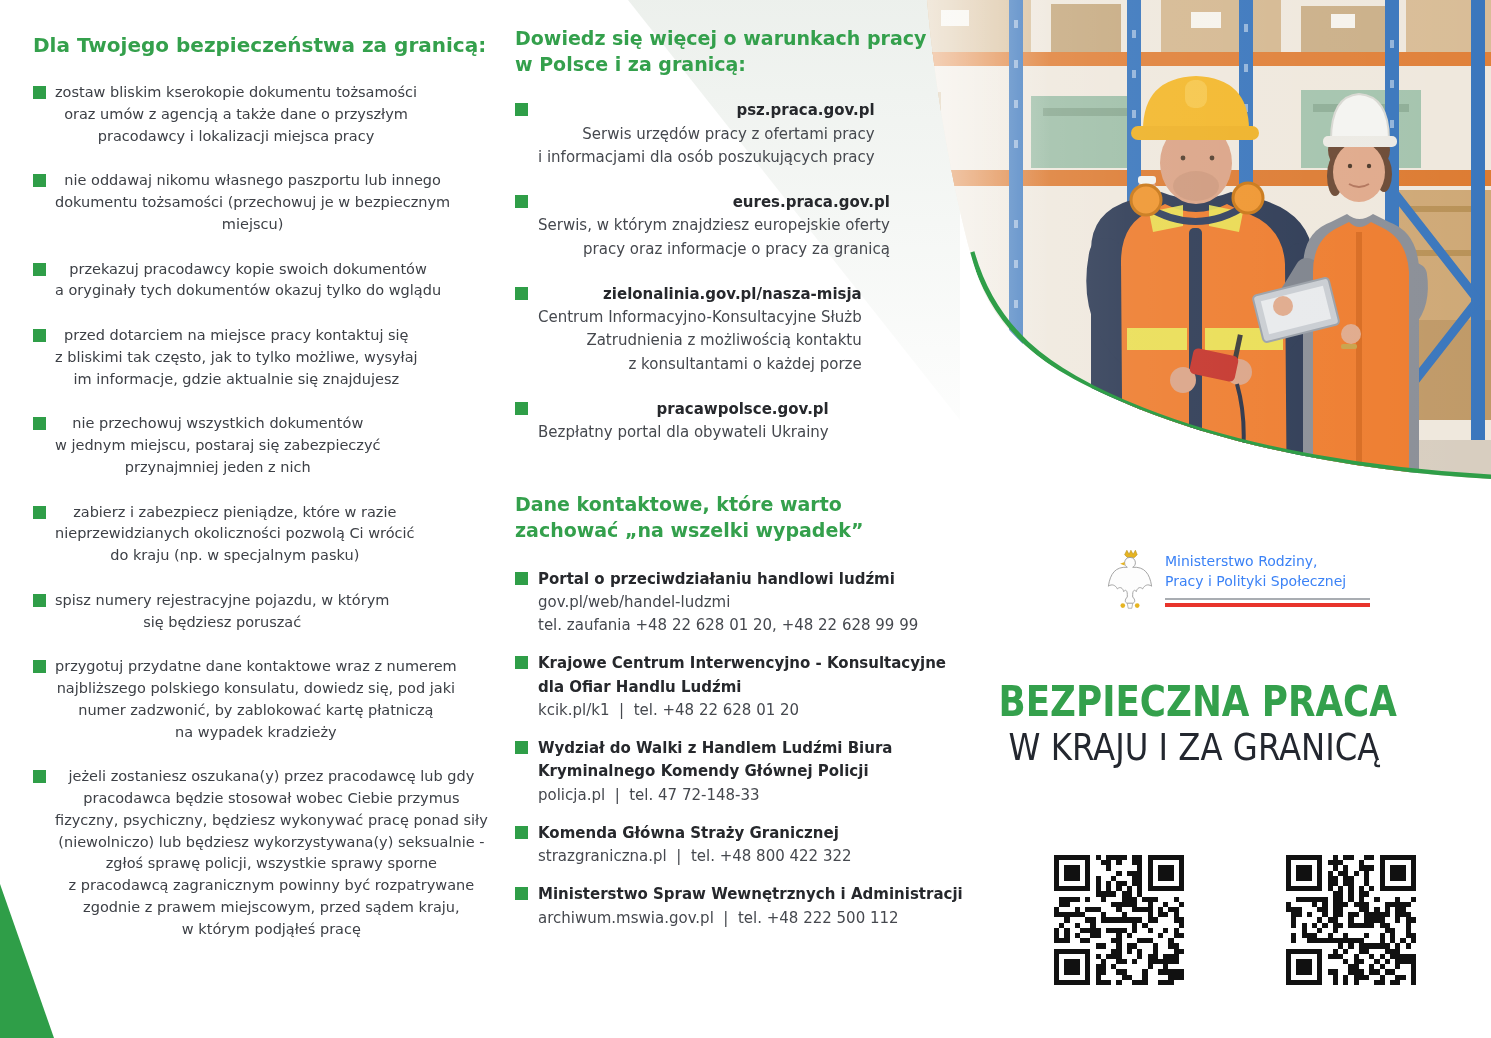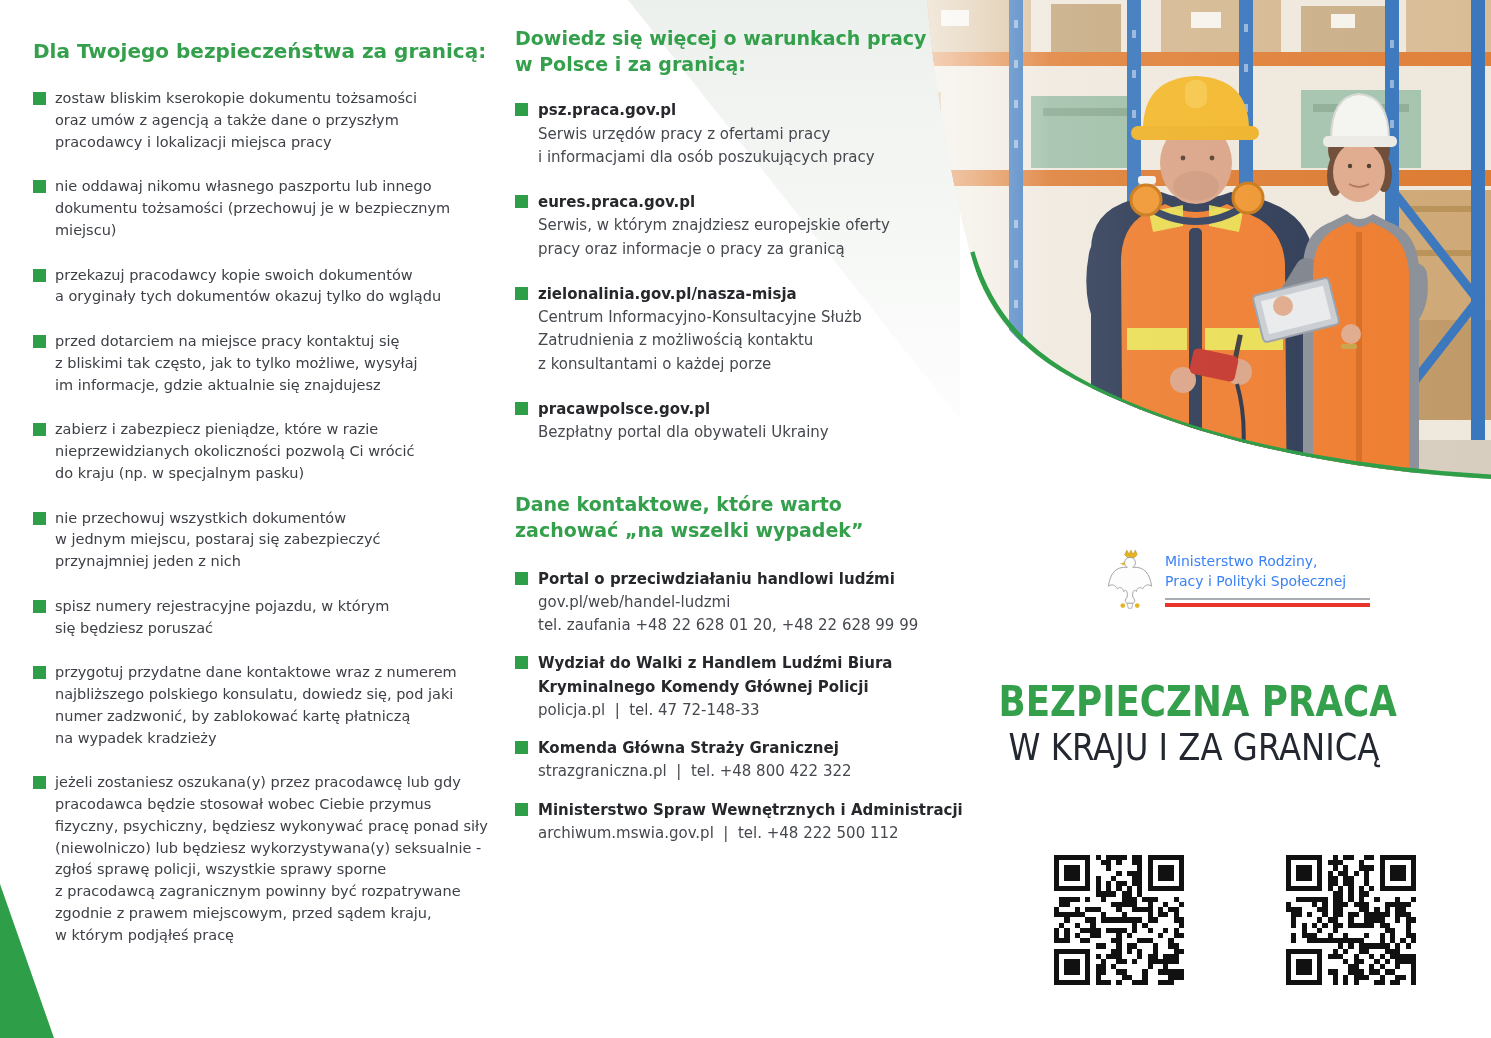--- a/index.html
+++ b/index.html
@@ -10,29 +10,29 @@
     --ink-dark:#26282c;
     --ink-mid:#45484e;
   }
   html,body{margin:0;padding:0;background:#fff;}
   .page{
     position:relative;width:1491px;height:1038px;background:#fff;
     font-family:"DejaVu Sans","Liberation Sans",sans-serif;
     overflow:hidden;
   }
   
-  .col-left{position:absolute;left:33px;top:38px;width:480px;z-index:3;}
+  .col-left{position:absolute;left:33px;top:32px;width:480px;z-index:3;}
   .col-mid{position:absolute;left:515px;top:26px;width:455px;z-index:3;}
   .h-green{color:var(--green);font-weight:bold;font-size:19px;line-height:1.35;white-space:pre;}
   .items{margin-top:8px;}
-  .item{display:flex;gap:9px;margin-top:23px;}
+  .item{display:flex;gap:9px;margin-top:23px;text-align:center;}
   .bullet{flex:0 0 13px;width:13px;height:13px;background:var(--green-shape);margin-top:4px;}
   .item-text{font-size:14.5px;line-height:1.5;color:var(--ink);white-space:pre;}
   
-  .sites{margin-top:10px;}
+  .sites{margin-top:10px;text-align:right;}
   .site{display:flex;gap:10px;margin-top:22px;}
   .site-name{font-size:15px;font-weight:bold;color:var(--ink-dark);line-height:1.55;white-space:pre;}
   .site-desc{font-size:15px;color:var(--ink-mid);line-height:1.55;white-space:pre;}
   .contacts-heading{margin-top:48px;}
   .contacts{margin-top:24px;}
   .contact{display:flex;gap:10px;margin-top:15px;}
   .contact-name{font-size:15px;font-weight:bold;color:var(--ink-dark);line-height:1.55;white-space:pre;}
   .contact-detail{font-size:15px;color:var(--ink-mid);line-height:1.55;white-space:pre;}
   
   .wedge{position:absolute;left:628px;top:0;width:332px;height:420px;z-index:0;
@@ -241,29 +241,29 @@
 a oryginały tych dokumentów okazuj tylko do wglądu</span>
         </div>
       <div class="item">
           <span class="bullet"></span>
           <span class="item-text">przed dotarciem na miejsce pracy kontaktuj się
 z bliskimi tak często, jak to tylko możliwe, wysyłaj
 im informacje, gdzie aktualnie się znajdujesz</span>
         </div>
       <div class="item">
           <span class="bullet"></span>
+          <span class="item-text">nie przechowuj wszystkich dokumentów
+w jednym miejscu, postaraj się zabezpieczyć
+przynajmniej jeden z nich</span>
+        </div>
+      <div class="item">
+          <span class="bullet"></span>
           <span class="item-text">zabierz i zabezpiecz pieniądze, które w razie
 nieprzewidzianych okoliczności pozwolą Ci wrócić
 do kraju (np. w specjalnym pasku)</span>
-        </div>
-      <div class="item">
-          <span class="bullet"></span>
-          <span class="item-text">nie przechowuj wszystkich dokumentów
-w jednym miejscu, postaraj się zabezpieczyć
-przynajmniej jeden z nich</span>
         </div>
       <div class="item">
           <span class="bullet"></span>
           <span class="item-text">spisz numery rejestracyjne pojazdu, w którym
 się będziesz poruszać</span>
         </div>
       <div class="item">
           <span class="bullet"></span>
           <span class="item-text">przygotuj przydatne dane kontaktowe wraz z numerem
 najbliższego polskiego konsulatu, dowiedz się, pod jaki
@@ -315,20 +315,26 @@
     </div>
 
     <div class="h-green contacts-heading">Dane kontaktowe, które warto
 zachować „na wszelki wypadek”</div>
     <div class="contacts">
       <div class="contact">
           <span class="bullet"></span>
         <span><span class="contact-name">Portal o przeciwdziałaniu handlowi ludźmi</span><br>
         <span class="contact-detail">gov.pl/web/handel-ludzmi
 tel. zaufania +48 22 628 01 20, +48 22 628 99 99</span></span>
+        </div>
+      <div class="contact">
+          <span class="bullet"></span>
+        <span><span class="contact-name">Krajowe Centrum Interwencyjno - Konsultacyjne
+dla Ofiar Handlu Ludźmi</span><br>
+        <span class="contact-detail">kcik.pl/k1  |  tel. +48 22 628 01 20</span></span>
         </div>
       <div class="contact">
           <span class="bullet"></span>
         <span><span class="contact-name">Wydział do Walki z Handlem Ludźmi Biura
 Kryminalnego Komendy Głównej Policji</span><br>
         <span class="contact-detail">policja.pl  |  tel. 47 72-148-33</span></span>
         </div>
       <div class="contact">
           <span class="bullet"></span>
         <span><span class="contact-name">Komenda Główna Straży Granicznej</span><br>

